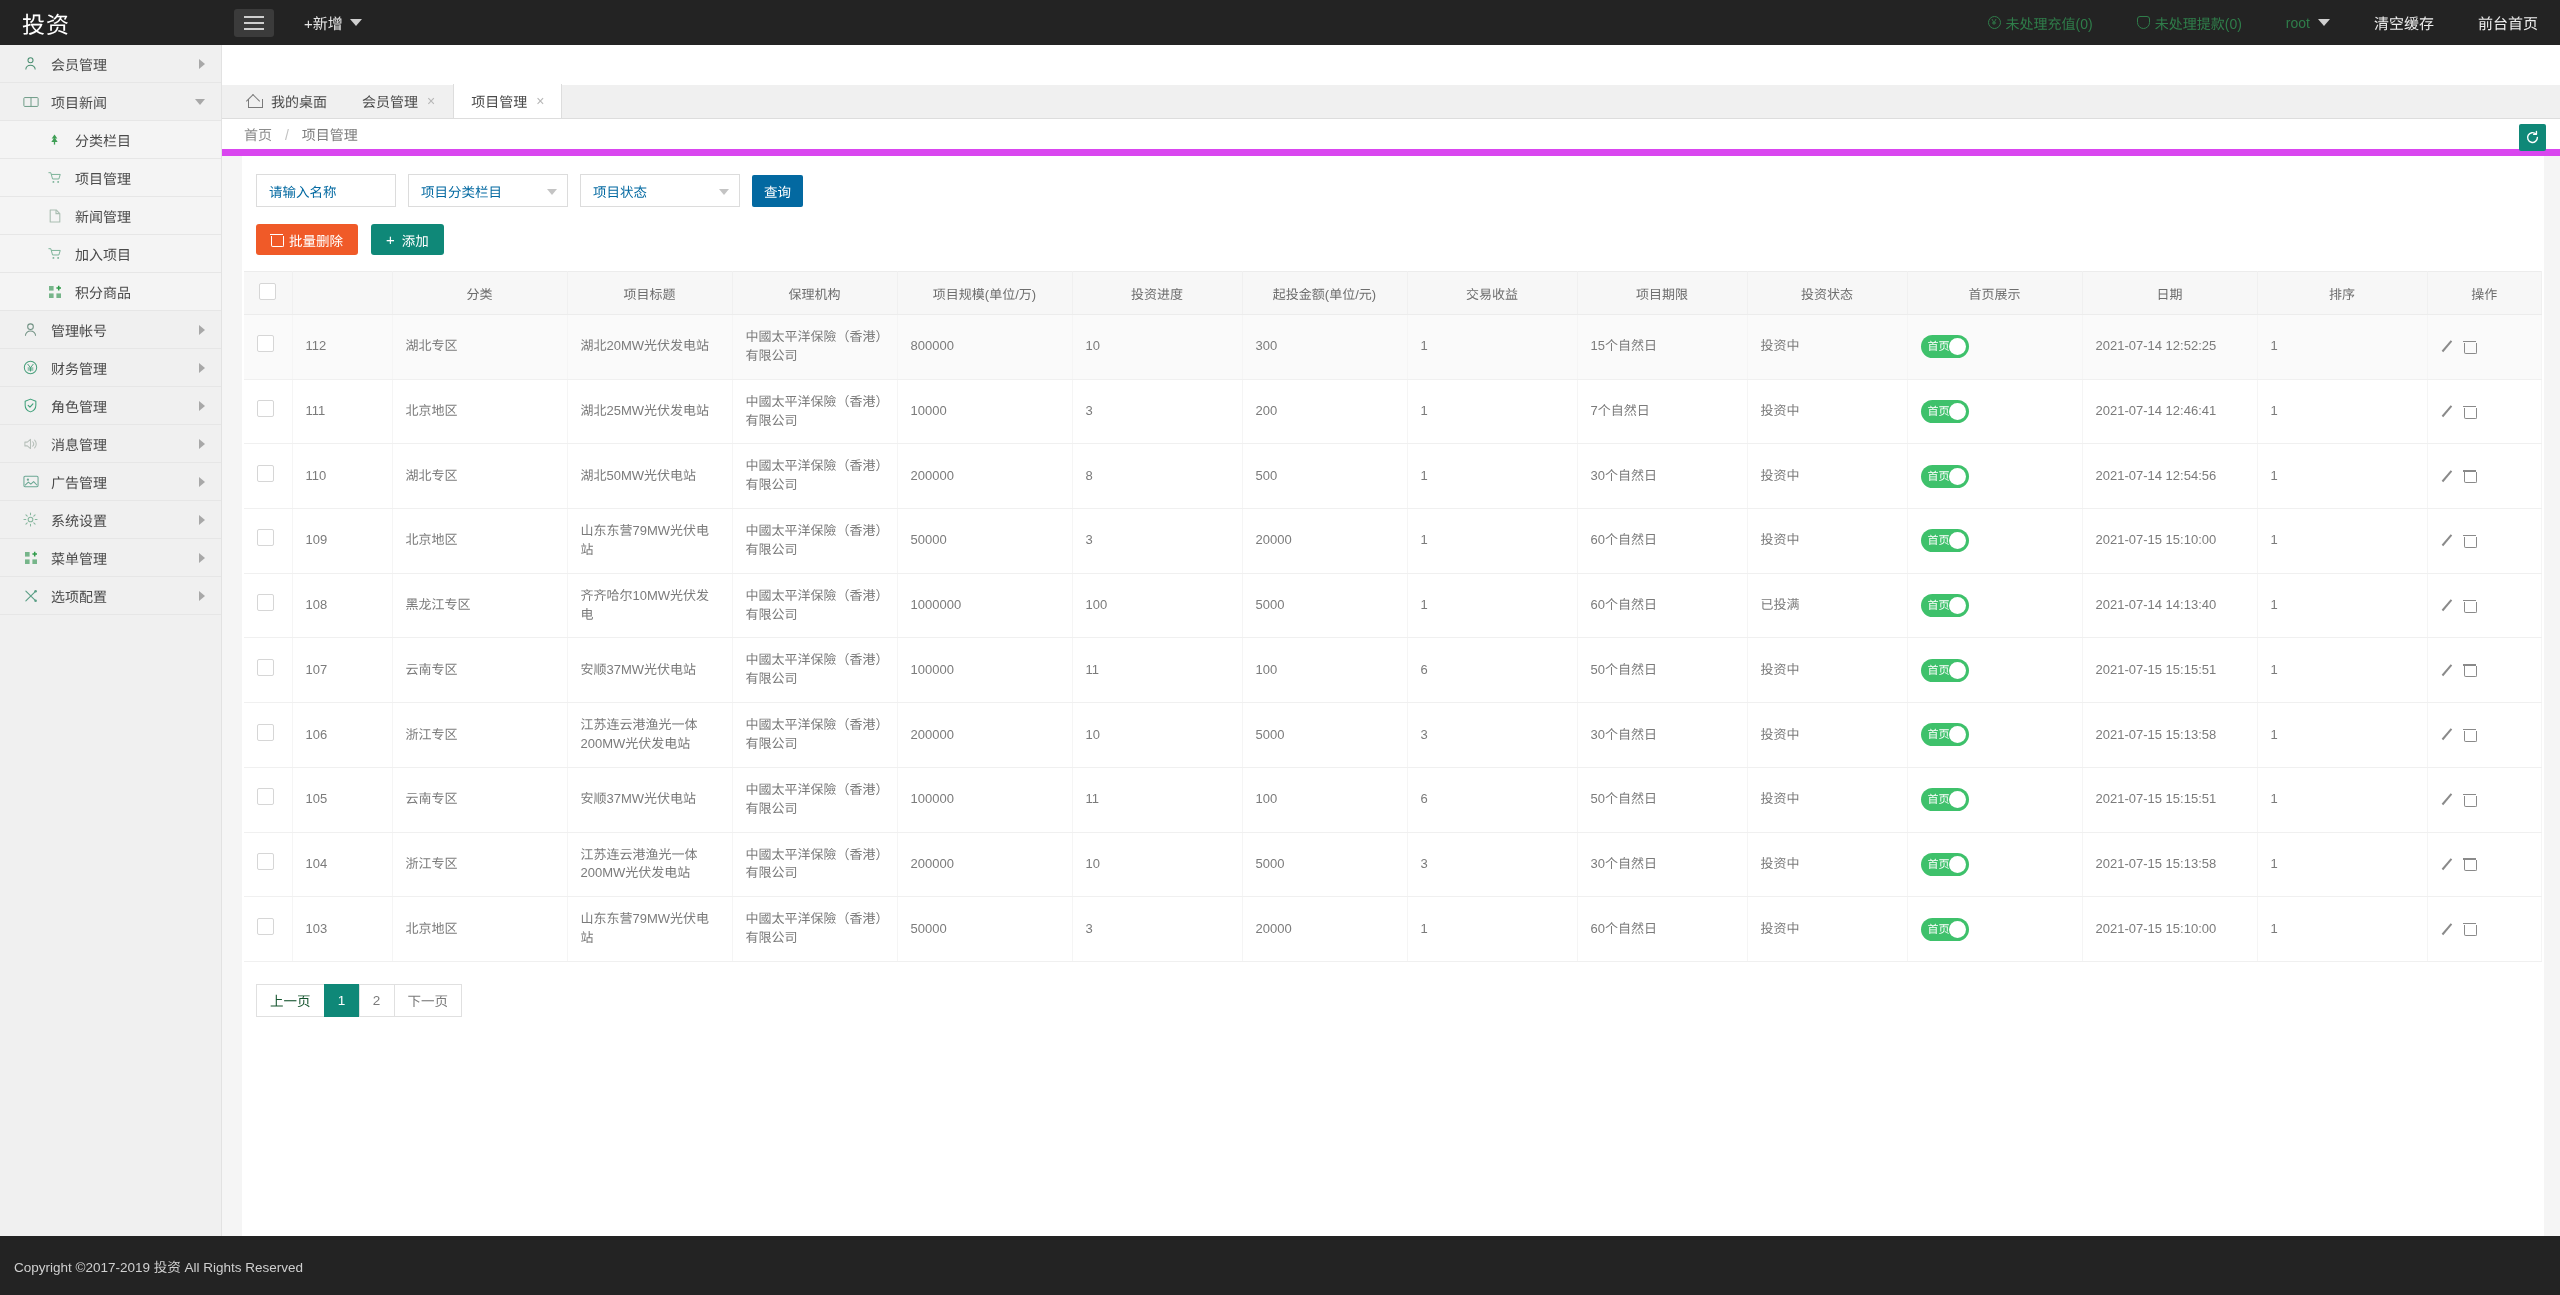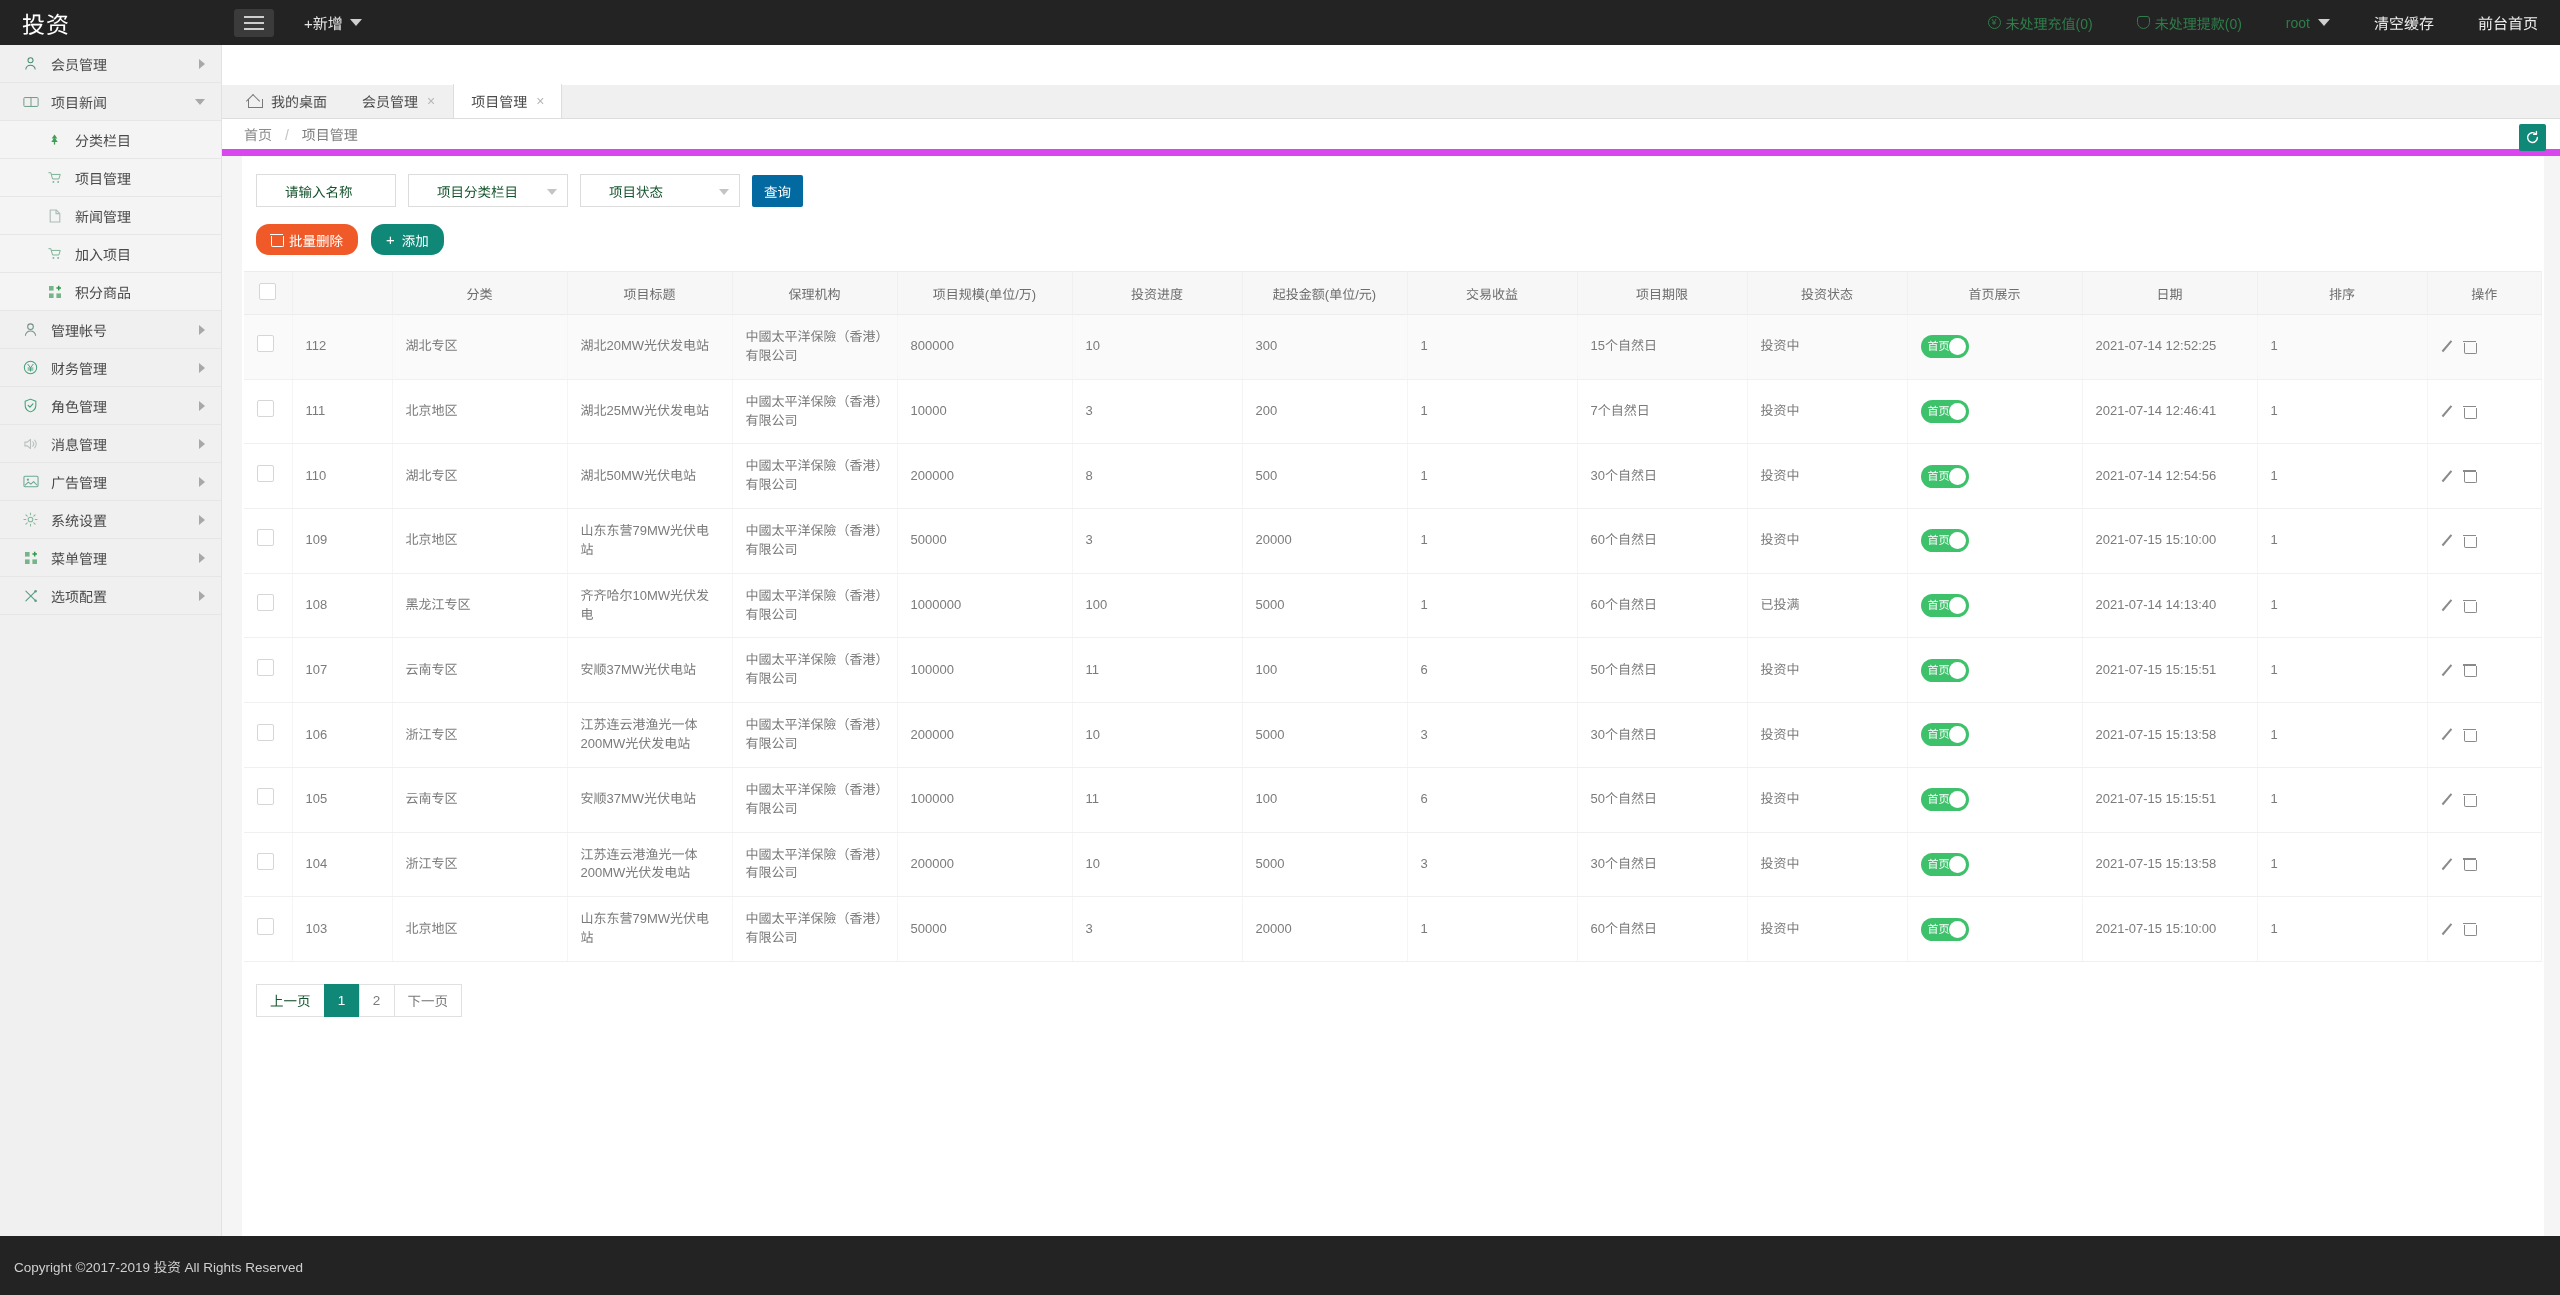--- a/index.html
+++ b/index.html
@@ -115,38 +115,38 @@
 
   .panel {
     position:absolute; top:71px; left:20px; right:16px; bottom:0;
     background:#ffffff; padding:0;
   }
 
   
   .filters { display:flex; align-items:center; gap:0; padding:18px 0 0 14px; }
   .fld {
     height:33px; border:1px solid #dcdcdc; background:#fff; font-size:13.5px;
-    color:#14532d; display:flex; align-items:center; padding:0 28px;
+    color:#0369a1; display:flex; align-items:center; padding:0 12px;
     margin-right:12px; position:relative;
   }
   .fld.inp { width:140px; }
   .fld.sel { width:160px; padding-right:28px; cursor:pointer; }
   .fld.sel .ar {
     position:absolute; right:10px; top:14px;
     width:0;height:0;border-left:5px solid transparent;border-right:5px solid transparent;
     border-top:6px solid #c4c4c4;
   }
   .btn-query {
     height:32px; padding:0 12px; background:#0369a1; color:#fff; font-size:13.5px;
     border:none; display:flex; align-items:center; cursor:pointer; border-radius:2px;
   }
   .actions { display:flex; align-items:center; gap:13px; padding:17px 0 16px 14px; }
   .btn {
     height:31px; padding:0 15px; font-size:13.5px; color:#fff; border:none;
-    display:flex; align-items:center; gap:7px; cursor:pointer; border-radius:13px;
+    display:flex; align-items:center; gap:7px; cursor:pointer; border-radius:3px;
   }
   .btn-del { background:#f05a28; }
   .btn-add { background:#0f8878; }
   .trash-ic { display:inline-block; width:11px; height:12px; position:relative; }
   .trash-ic:before {
     content:""; position:absolute; top:2px; left:0; width:11px; height:10px;
     border:1.2px solid #fff; border-top:none; border-radius:0 0 2px 2px;
   }
   .trash-ic:after {
     content:""; position:absolute; top:0px; left:-1px; width:13px; height:1.4px; background:#fff;

